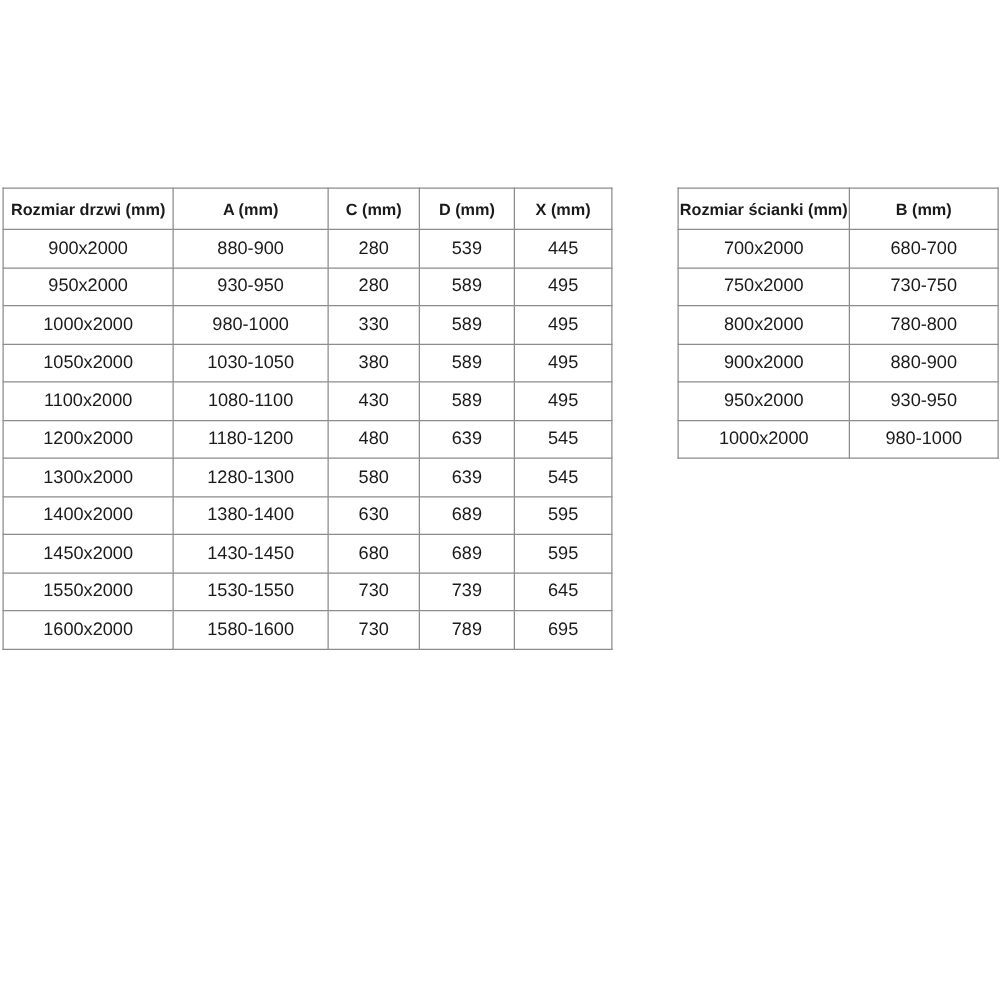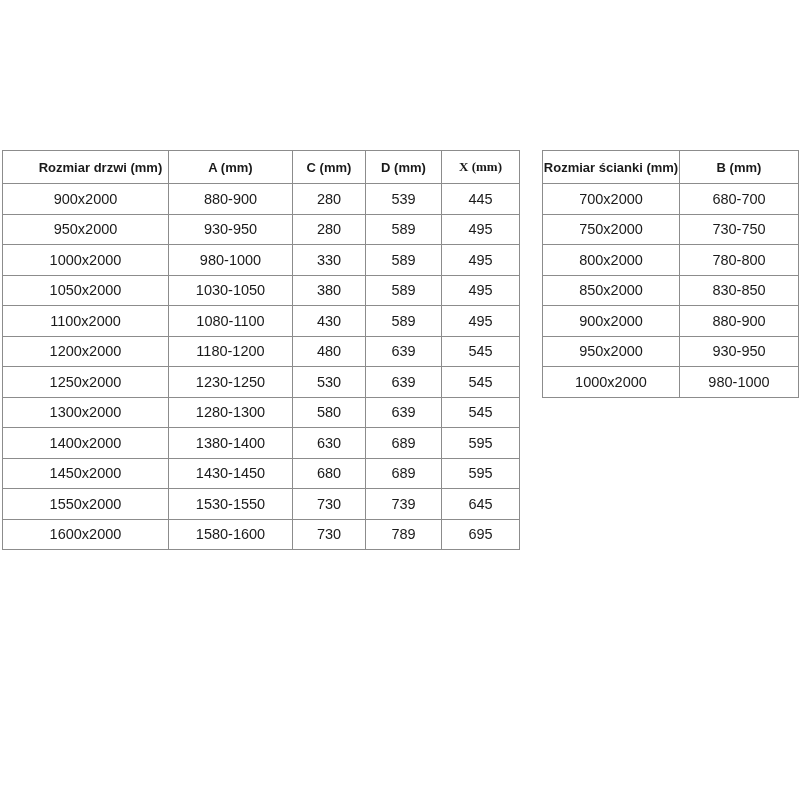--- a/index.html
+++ b/index.html
@@ -36,25 +36,25 @@
   .spec-table td {
     font-weight: normal;
     font-size: 14.5px;
     height: 29.5px;
   }
   #door-table {
     left: 2px;
     top: 150px;
     width: 482px;
   }
-  #door-table th:nth-child(1) { width: 135px; padding-left: 30px; }
+  #door-table th:nth-child(1) { width: 135px; }
   #door-table th:nth-child(2) { width: 123px; margin-top: 41px; }
   #door-table th:nth-child(3) { width: 72px; border-radius: 12px; }
   #door-table th:nth-child(4) { width: 75px; }
-  #door-table th:nth-child(5) { width: 77px; font-family: Liberation Serif, serif; }
+  #door-table th:nth-child(5) { width: 77px; }
   #wall-table {
     left: 542px;
     top: 150px;
     width: 254px;
   }
   #wall-table th:nth-child(1) { width: 136px; }
   #wall-table th:nth-child(2) { width: 118px; }
 </style>
 </head>
 <body>
@@ -106,27 +106,20 @@
         <td>495</td>
       </tr>
       <tr>
         <td>1200x2000</td>
         <td>1180-1200</td>
         <td>480</td>
         <td>639</td>
         <td>545</td>
       </tr>
       <tr>
-        <td>1250x2000</td>
-        <td>1230-1250</td>
-        <td>530</td>
-        <td>639</td>
-        <td>545</td>
-      </tr>
-      <tr>
         <td>1300x2000</td>
         <td>1280-1300</td>
         <td>580</td>
         <td>639</td>
         <td>545</td>
       </tr>
       <tr>
         <td>1400x2000</td>
         <td>1380-1400</td>
         <td>630</td>
@@ -171,24 +164,20 @@
       </tr>
       <tr>
         <td>750x2000</td>
         <td>730-750</td>
       </tr>
       <tr>
         <td>800x2000</td>
         <td>780-800</td>
       </tr>
       <tr>
-        <td>850x2000</td>
-        <td>830-850</td>
-      </tr>
-      <tr>
         <td>900x2000</td>
         <td>880-900</td>
       </tr>
       <tr>
         <td>950x2000</td>
         <td>930-950</td>
       </tr>
       <tr>
         <td>1000x2000</td>
         <td>980-1000</td>

